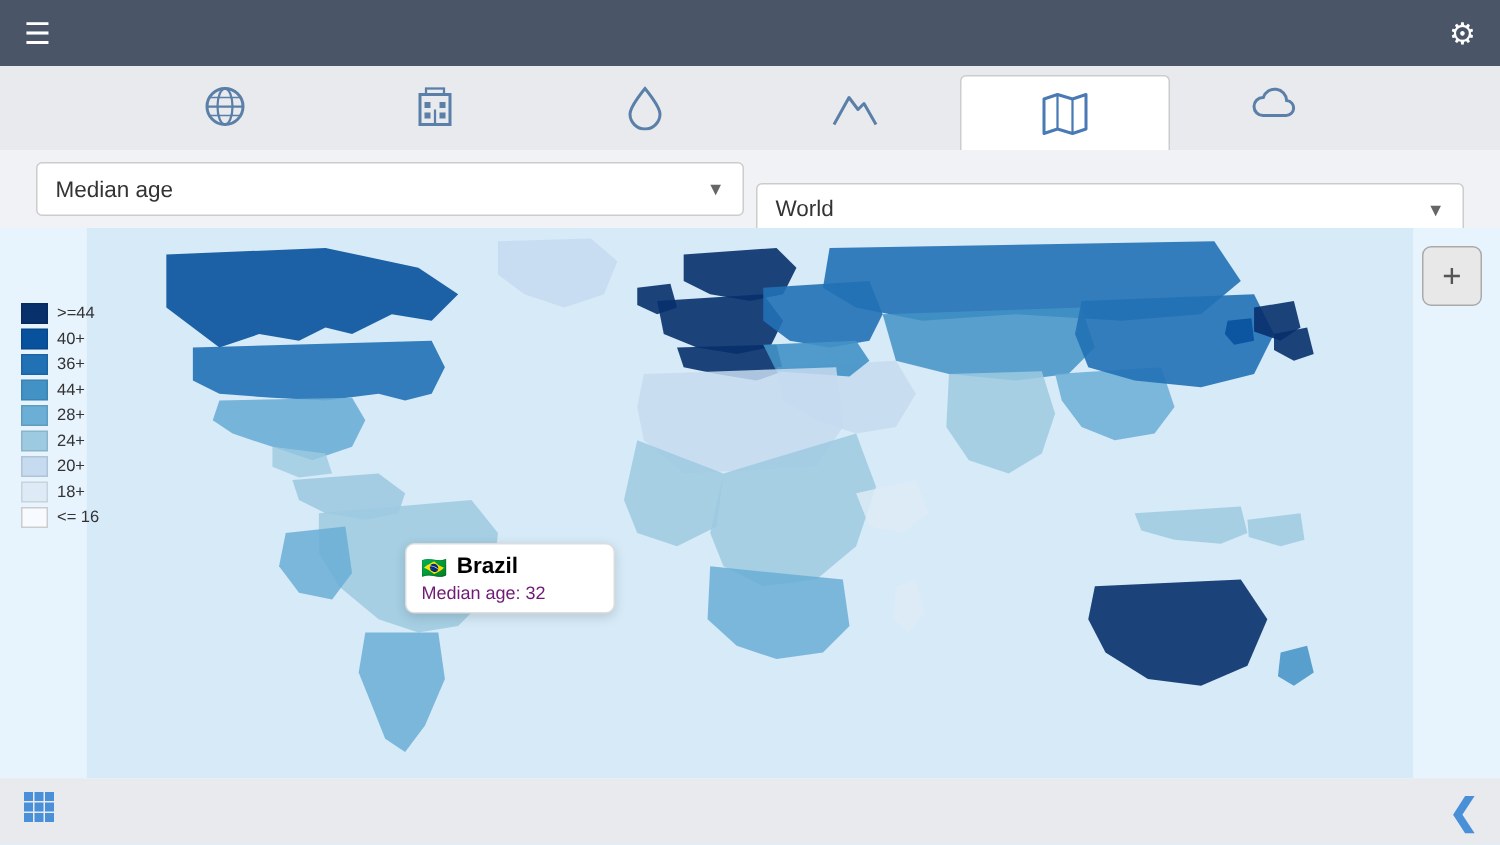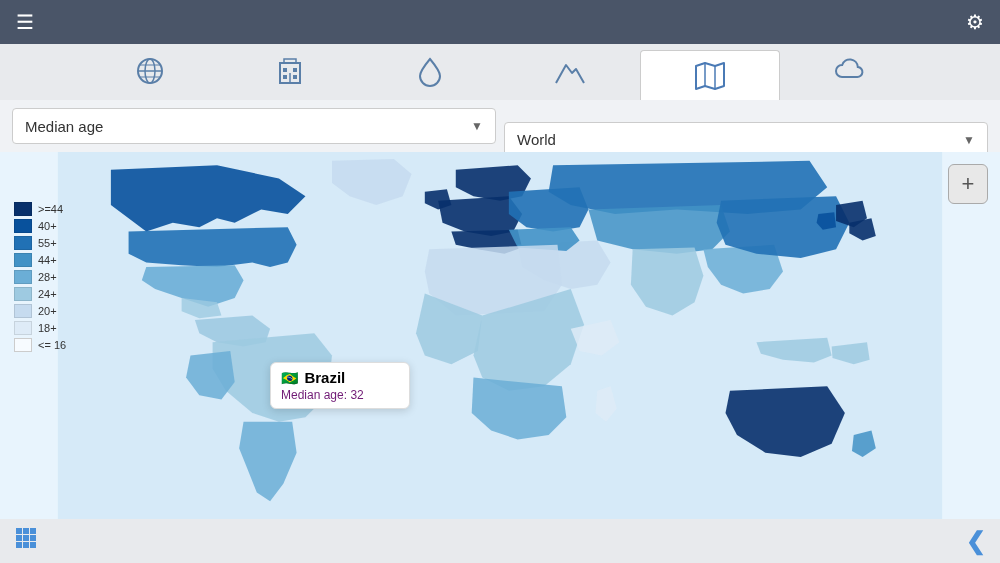--- a/index.html
+++ b/index.html
@@ -44,21 +44,21 @@
       height: 50px;
       margin-top: 6px;
     }
     .nav-tab svg { width: 32px; height: 32px; }
 
     
     .dropdowns-row {
       background: #f0f2f5;
       display: flex;
       gap: 8px;
-      padding: 8px 12px;
+      padding: 8px 24px;
       height: 52px;
       align-items: center;
     }
     .dropdown {
       background: white;
       border: 1px solid #ccc;
       border-radius: 4px;
       height: 36px;
       display: flex;
       align-items: center;
@@ -311,21 +311,21 @@
     <div class="legend-item">
       <div class="legend-color" style="background:#08306b;"></div>
       <span class="legend-label">&gt;=44</span>
     </div>
     <div class="legend-item">
       <div class="legend-color" style="background:#08519c;"></div>
       <span class="legend-label">40+</span>
     </div>
     <div class="legend-item">
       <div class="legend-color" style="background:#2171b5;"></div>
-      <span class="legend-label">55+</span>
+      <span class="legend-label">36+</span>
     </div>
     <div class="legend-item">
       <div class="legend-color" style="background:#4292c6;"></div>
       <span class="legend-label">44+</span>
     </div>
     <div class="legend-item">
       <div class="legend-color" style="background:#6baed6;"></div>
       <span class="legend-label">28+</span>
     </div>
     <div class="legend-item">

